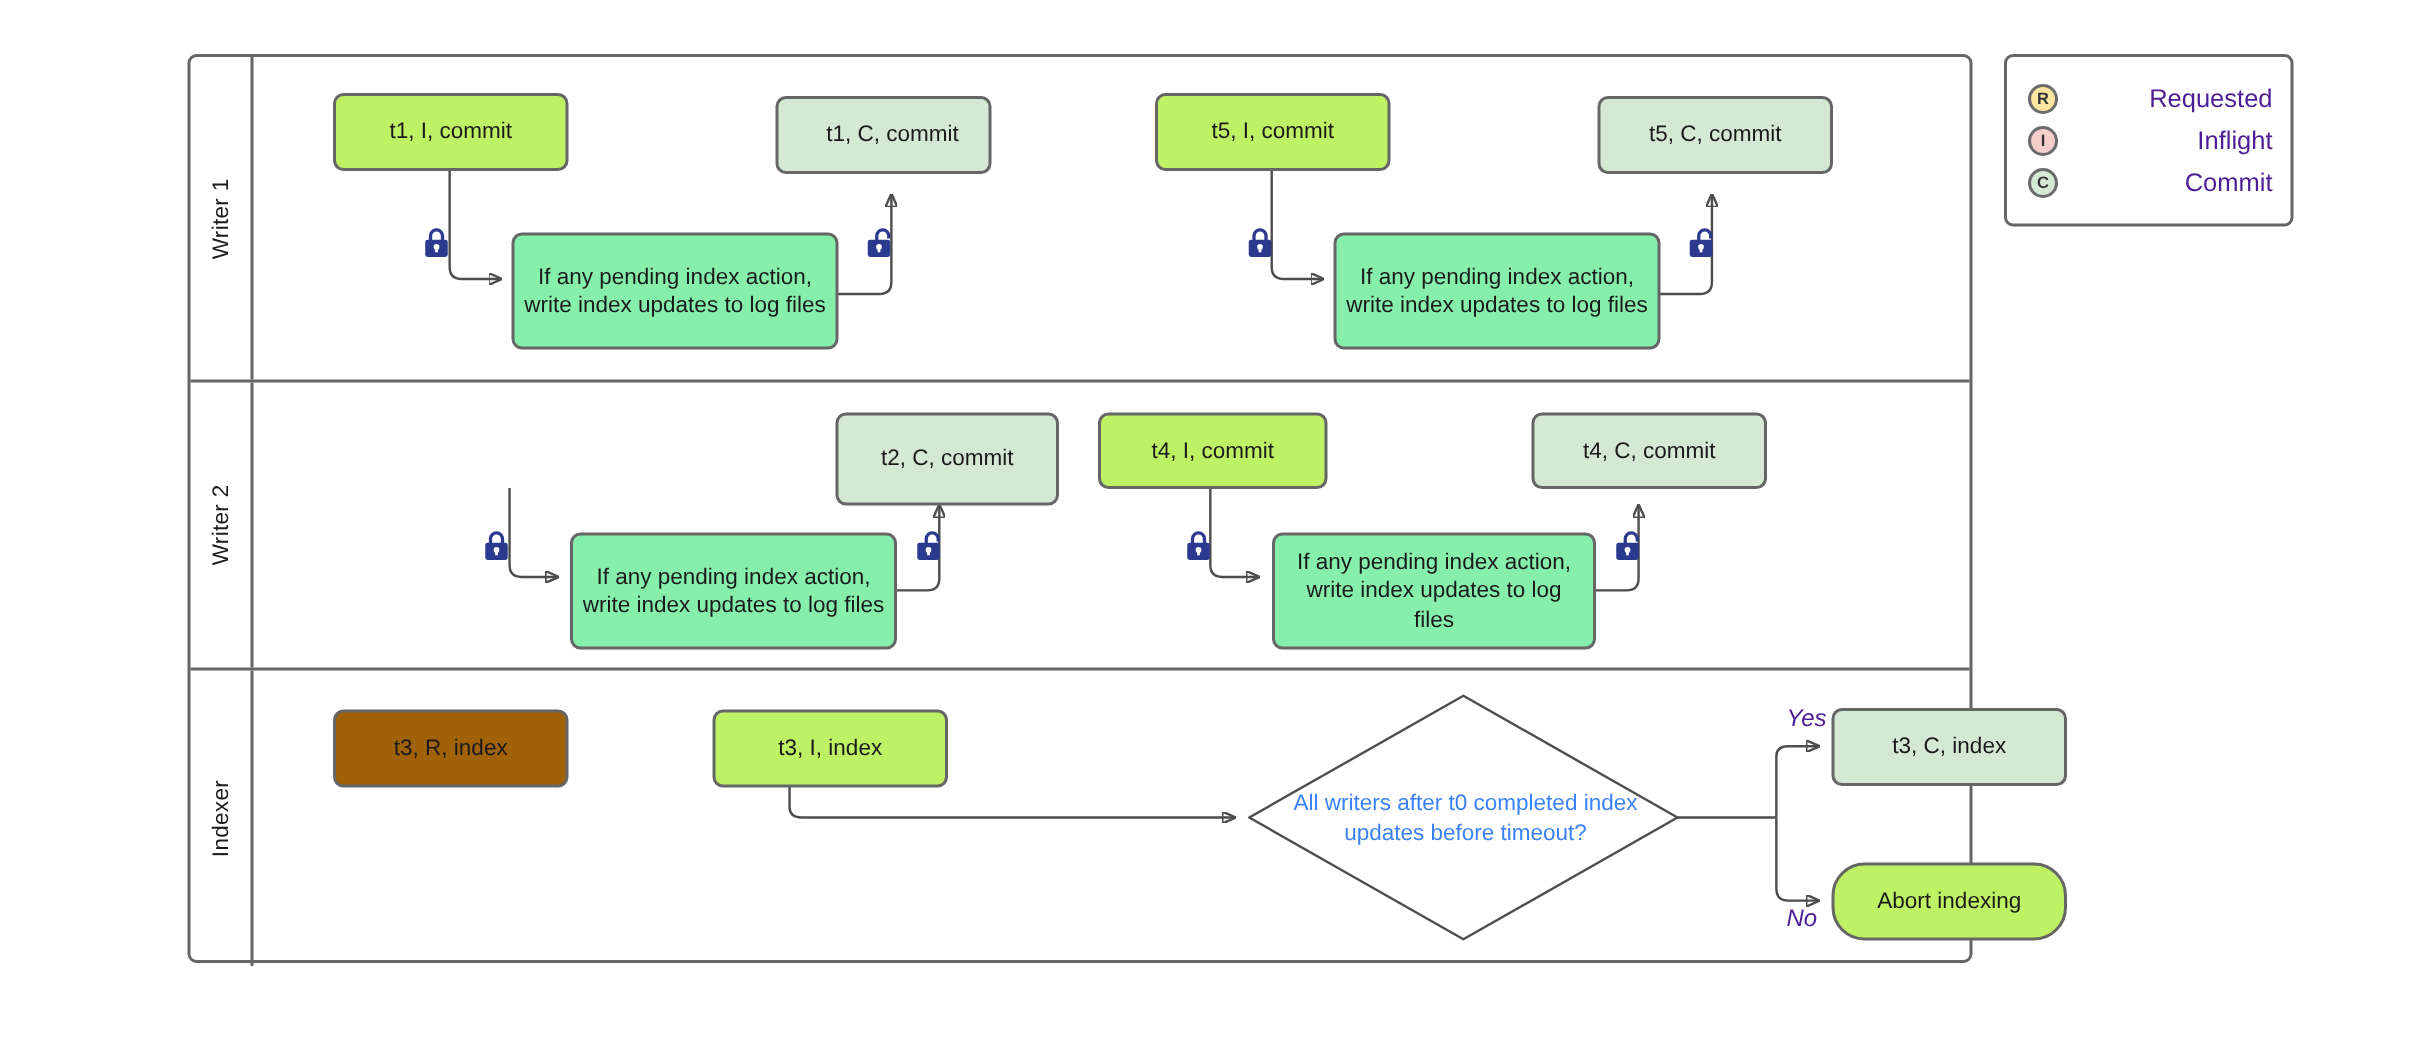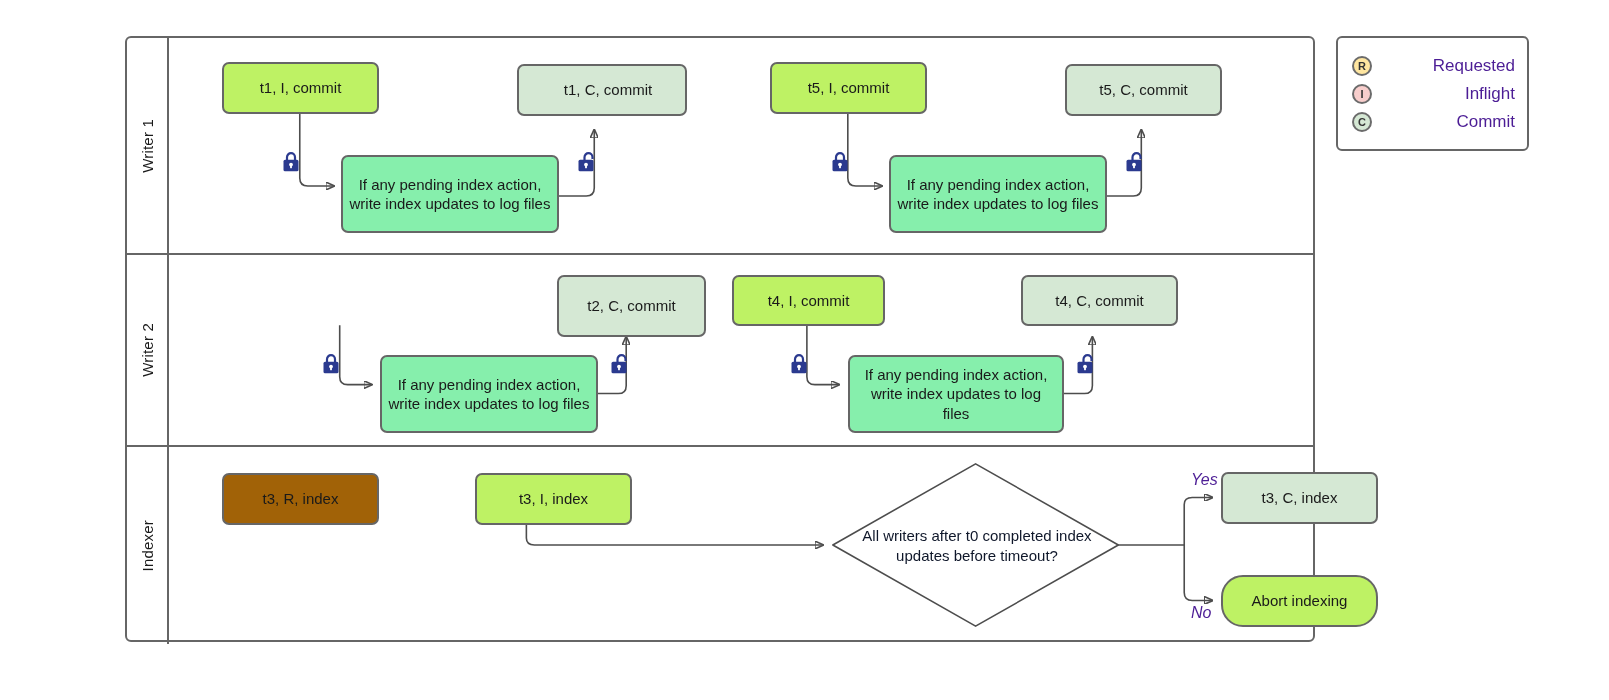--- a/index.html
+++ b/index.html
@@ -32,21 +32,21 @@
     display:flex; align-items:center; justify-content:center; text-align:center;
     font-size:15px; line-height:1.28; color:#1a1a1a; padding:2px 6px;
   }
   .n-inflight{ background:#bef264; }
   .n-commit  { background:#d5e8d4; }
   .n-request { background:#a16207; }
   .n-plain   { background:#86efac; }
   .diamond-text{
     position:absolute; left:0; top:0; width:100%; height:100%;
     display:flex; align-items:center; justify-content:center; text-align:center;
-    font-size:15px; line-height:1.32; color:#0f172a; pointer-events:none;
+    font-size:15px; line-height:1.32; color:#3b82f6; pointer-events:none;
   }
 
   
   .conn{ position:absolute; left:0; top:0; width:100%; height:100%; overflow:visible;
          pointer-events:none; }
   .conn path, .conn line{ fill:none; stroke:#4d4d4d; stroke-width:1.6px; }
 
   
   .lock{ position:absolute; width:20px; height:22px; }
   .edge-label{ position:absolute; font-size:16px; color:#4c1d95; white-space:nowrap;font-style:italic; }
@@ -93,21 +93,21 @@
 
         <path d="M680,76 L680,140 Q680,148 688,148 L714,148" marker-end="url(#ah1)"></path>
 
         <path d="M938,158 L966,158 Q974,158 974,150 L974,92" marker-end="url(#ah1)"></path>
       </svg>
 
       <div class="node n-inflight" style="left:53px; top:24px; width:157px; height:52px;">t1, I, commit</div>
 
       <div class="node n-plain" style="left:172px; top:117px; width:218px; height:78px;">If any pending index action, write index updates to log files</div>
 
-      <div class="node n-commit" style="left:348px; top:26px; width:170px; height:52px;padding-left:18px;">t1, C, commit</div>
+      <div class="node n-commit" style="left:348px; top:26px; width:144px; height:52px;padding-left:18px;">t1, C, commit</div>
 
       <div class="node n-inflight" style="left:601px; top:24px; width:157px; height:52px;">t5, I, commit</div>
 
       <div class="node n-plain" style="left:720px; top:117px; width:218px; height:78px;">If any pending index action, write index updates to log files</div>
 
       <div class="node n-commit" style="left:896px; top:26px; width:157px; height:52px;">t5, C, commit</div>
 
       <svg class="lock" style="left:112px; top:113px;" viewBox="0 0 20 22">
         <path d="M6 9 V6.2 a4 4 0 0 1 8 0 V9" fill="none" stroke="#2b3a8f" stroke-width="2.2"></path>
         <rect x="2.5" y="8.8" width="15" height="11.5" rx="1.6" fill="#2b3a8f"></rect>

